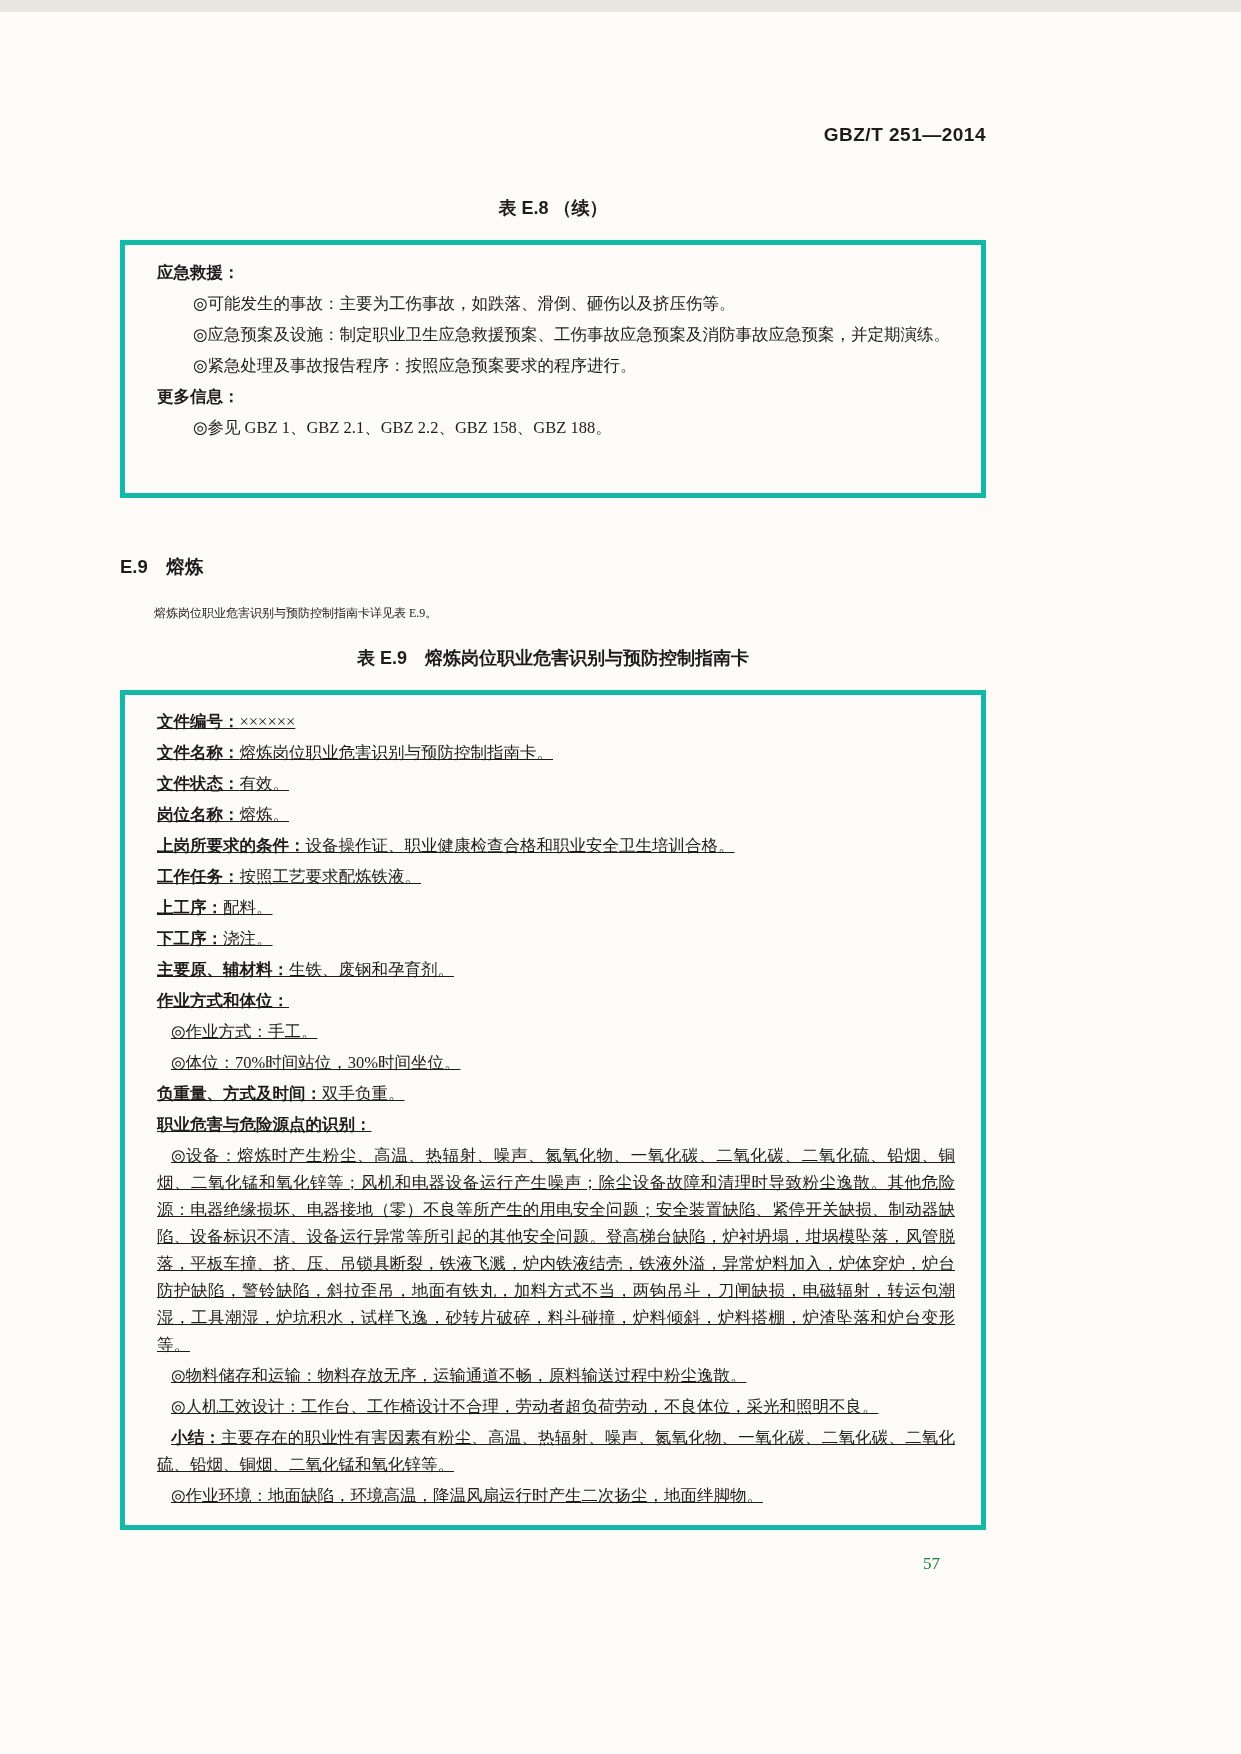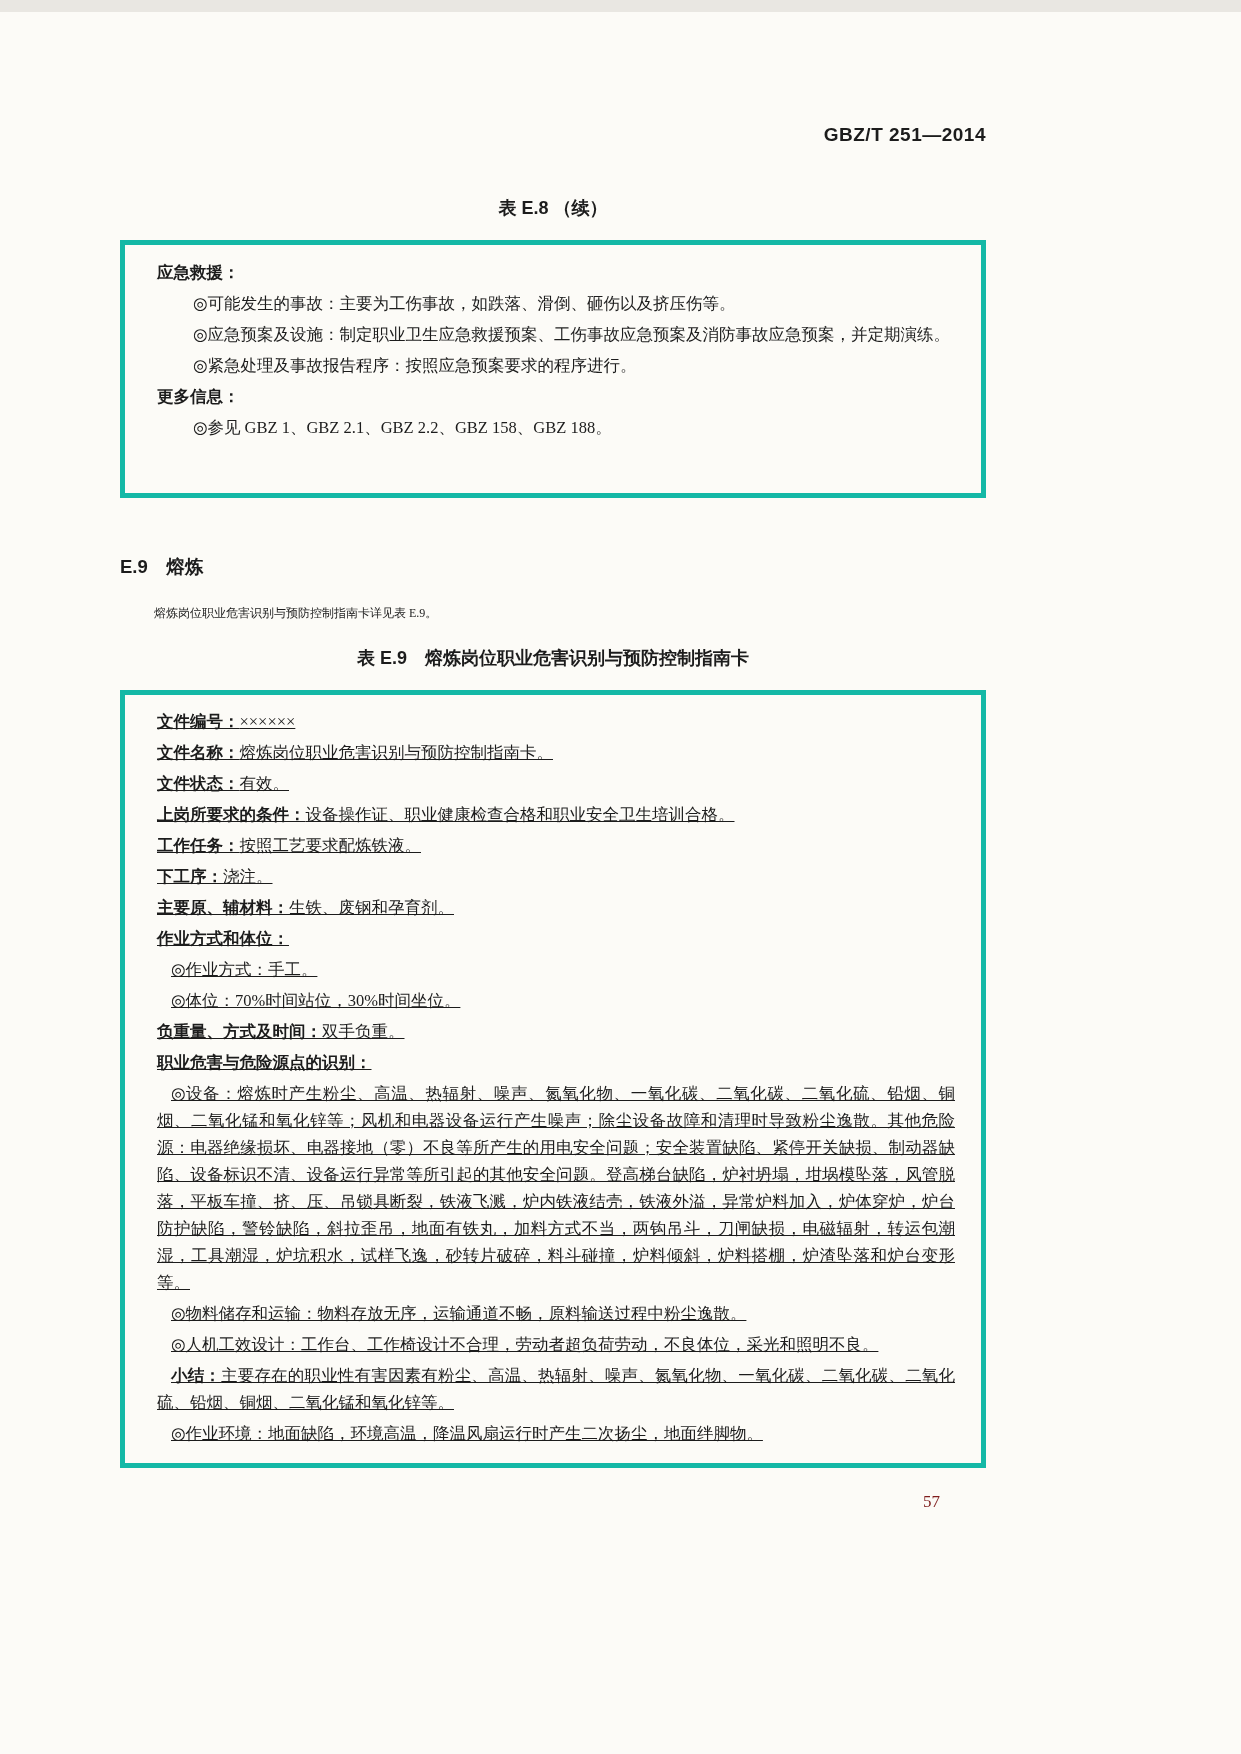--- a/index.html
+++ b/index.html
@@ -74,21 +74,21 @@
     margin-top: 26px;
     padding-left: 34px;
     font-size: 12px;
   }
 
   .page-number {
     margin-top: 24px;
     padding-right: 46px;
     text-align: right;
     font-size: 17px;
-    color: #7f1d1d;
+    color: #15803d;
   }
 </style>
 </head>
 <body>
 
 <div class="page">
   <div class="content">
 
     <div class="doc-header">GBZ/T 251—2014</div>
 
@@ -106,22 +106,24 @@
     <div class="section-heading">E.9　熔炼</div>
 
     <p class="intro">熔炼岗位职业危害识别与预防控制指南卡详见表 E.9。</p>
 
     <div class="caption caption-e9">表 E.9　熔炼岗位职业危害识别与预防控制指南卡</div>
 
     <div class="box box-e9">
       <div class="row"><span class="lbl">文件编号：</span><span>××××××</span></div>
       <div class="row"><span class="lbl">文件名称：</span><span>熔炼岗位职业危害识别与预防控制指南卡。</span></div>
       <div class="row"><span class="lbl">文件状态：</span><span>有效。</span></div>
+      <div class="row"><span class="lbl">岗位名称：</span><span>熔炼。</span></div>
       <div class="row"><span class="lbl">上岗所要求的条件：</span><span>设备操作证、职业健康检查合格和职业安全卫生培训合格。</span></div>
       <div class="row"><span class="lbl">工作任务：</span><span>按照工艺要求配炼铁液。</span></div>
+      <div class="row"><span class="lbl">上工序：</span><span>配料。</span></div>
       <div class="row"><span class="lbl">下工序：</span><span>浇注。</span></div>
       <div class="row"><span class="lbl">主要原、辅材料：</span><span>生铁、废钢和孕育剂。</span></div>
       <div class="row group">作业方式和体位：</div>
       <div class="row b9">◎作业方式：手工。</div>
       <div class="row b9">◎体位：70%时间站位，30%时间坐位。</div>
       <div class="row"><span class="lbl">负重量、方式及时间：</span><span>双手负重。</span></div>
       <div class="row group">职业危害与危险源点的识别：</div>
       <div class="row b9 para">◎设备：熔炼时产生粉尘、高温、热辐射、噪声、氮氧化物、一氧化碳、二氧化碳、二氧化硫、铅烟、铜烟、二氧化锰和氧化锌等；风机和电器设备运行产生噪声；除尘设备故障和清理时导致粉尘逸散。其他危险源：电器绝缘损坏、电器接地（零）不良等所产生的用电安全问题；安全装置缺陷、紧停开关缺损、制动器缺陷、设备标识不清、设备运行异常等所引起的其他安全问题。登高梯台缺陷，炉衬坍塌，坩埚模坠落，风管脱落，平板车撞、挤、压、吊锁具断裂，铁液飞溅，炉内铁液结壳，铁液外溢，异常炉料加入，炉体穿炉，炉台防护缺陷，警铃缺陷，斜拉歪吊，地面有铁丸，加料方式不当，两钩吊斗，刀闸缺损，电磁辐射，转运包潮湿，工具潮湿，炉坑积水，试样飞逸，砂转片破碎，料斗碰撞，炉料倾斜，炉料搭棚，炉渣坠落和炉台变形等。</div>
       <div class="row b9">◎物料储存和运输：物料存放无序，运输通道不畅，原料输送过程中粉尘逸散。</div>
       <div class="row b9">◎人机工效设计：工作台、工作椅设计不合理，劳动者超负荷劳动，不良体位，采光和照明不良。</div>

